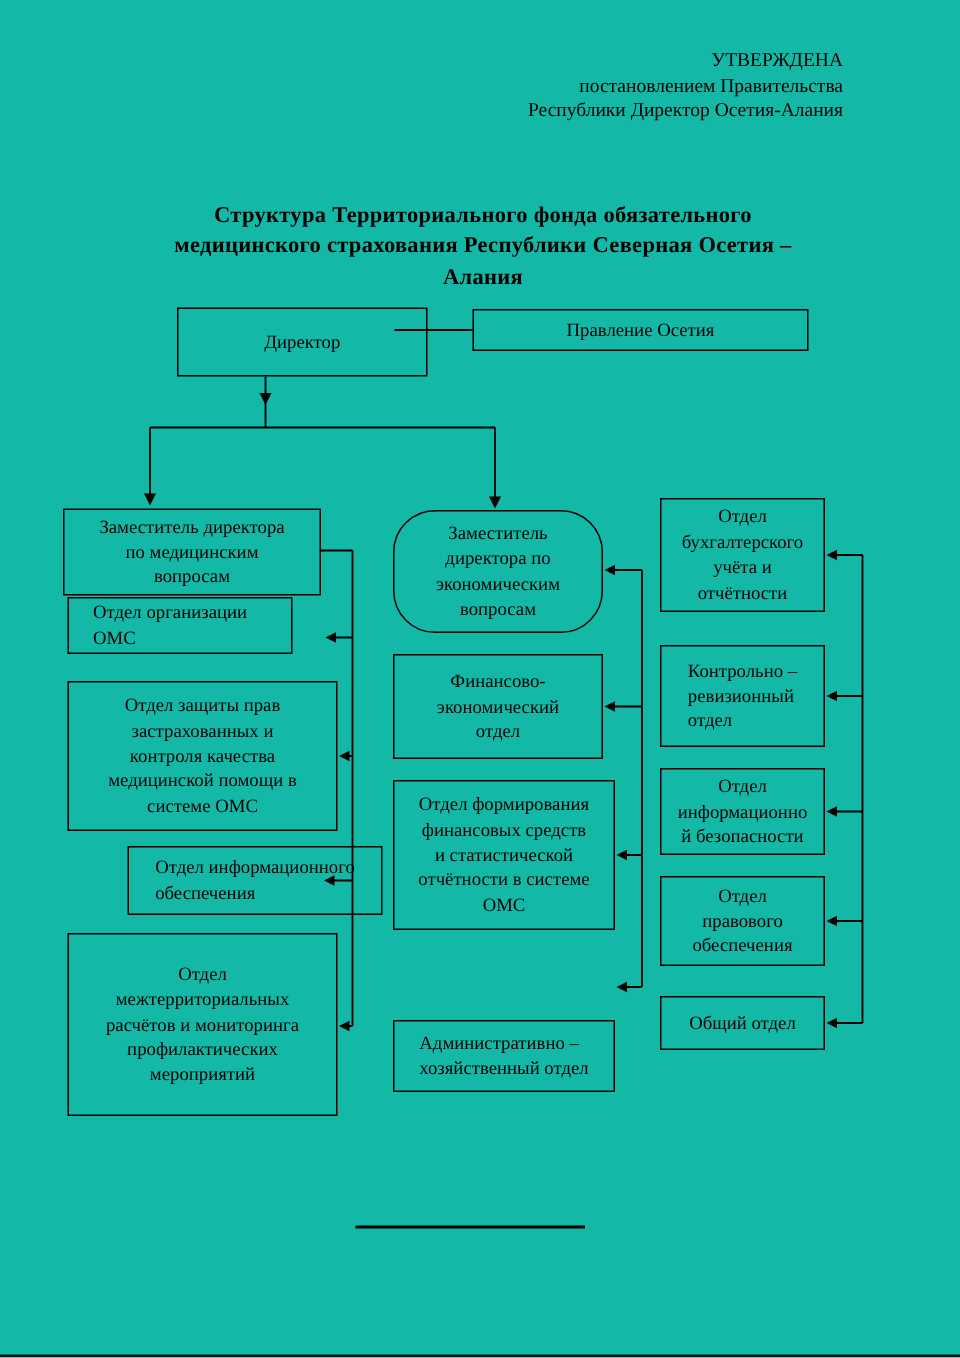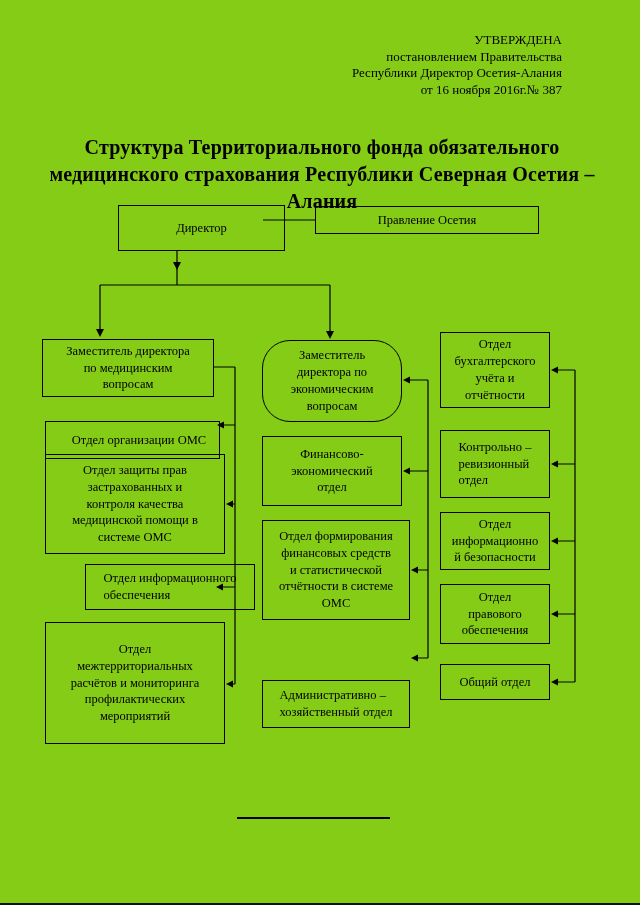--- a/index.html
+++ b/index.html
@@ -1,30 +1,30 @@
 <!DOCTYPE html>
 <html><head>
 <meta charset="utf-8">
 <style>
   html,body{margin:0;padding:0;background:#ffffff;}
   .page{
     position:relative;
     width:640px;height:905px;
-    background:#84cc16;
+    background:#14b8a6;
     color:#000;
     font-family:"Liberation Serif","DejaVu Serif",serif;
     overflow:hidden;
   }
   .approval{
     position:absolute;top:32px;right:78px;
     text-align:right;font-size:13px;line-height:1.28;
   }
   .doc-title{
     position:absolute;left:40px;right:36px;top:134px;
-    text-align:center;font-weight:bold;font-size:20px;line-height:1.35;
+    text-align:center;font-weight:bold;font-size:15px;line-height:1.35;
     white-space:pre-line;letter-spacing:.2px;
   }
   .box{
     position:absolute;
     border:1px solid #000;
     box-sizing:border-box;
     display:flex;align-items:center;justify-content:center;
     text-align:center;
     white-space:pre-line;
     font-size:12.5px;line-height:1.35;
@@ -42,21 +42,20 @@
 </style>
 </head>
 <body>
 
 <div class="page">
 
   <div class="approval">
     <div>УТВЕРЖДЕНА</div>
     <div>постановлением Правительства</div>
     <div>Республики Директор Осетия-Алания</div>
-    <div>от 16 ноября 2016г.№ 387</div>
   </div>
 
   <div class="doc-title">Структура Территориального фонда обязательного
 медицинского страхования Республики Северная Осетия –
 Алания</div>
 
   <svg class="lines" width="640" height="905" viewBox="0 0 640 905">
     <path d="M263,220 H315
              M177,251 V285
              M100,285 H330
@@ -97,21 +96,21 @@
       <polygon points="558,678.5 558,685.5 551,682"></polygon>
     </g>
   </svg>
 
   <div class="box" style="left:78px;top:205px;width:167px;height:46px;margin-left:40px;">Директор</div>
   <div class="box" style="left:315px;top:206px;width:224px;height:28px;">Правление Осетия</div>
 
   <div class="box" style="left:42px;top:339px;width:172px;height:58px;">Заместитель директора
 по медицинским
 вопросам</div>
-  <div class="box ta-l" style="left:45px;top:421px;width:175px;height:38px;padding-left:16px;">Отдел организации ОМС</div>
+  <div class="box ta-l" style="left:45px;top:398px;width:150px;height:38px;padding-left:16px;">Отдел организации ОМС</div>
   <div class="box" style="left:45px;top:454px;width:180px;height:100px;">Отдел защиты прав
 застрахованных и
 контроля качества
 медицинской помощи  в
 системе ОМС</div>
   <div class="box ta-l" style="left:45px;top:564px;width:170px;height:46px;margin-left:40px;">Отдел информационного
 обеспечения</div>
   <div class="box" style="left:45px;top:622px;width:180px;height:122px;">Отдел
 межтерриториальных
 расчётов и мониторинга

